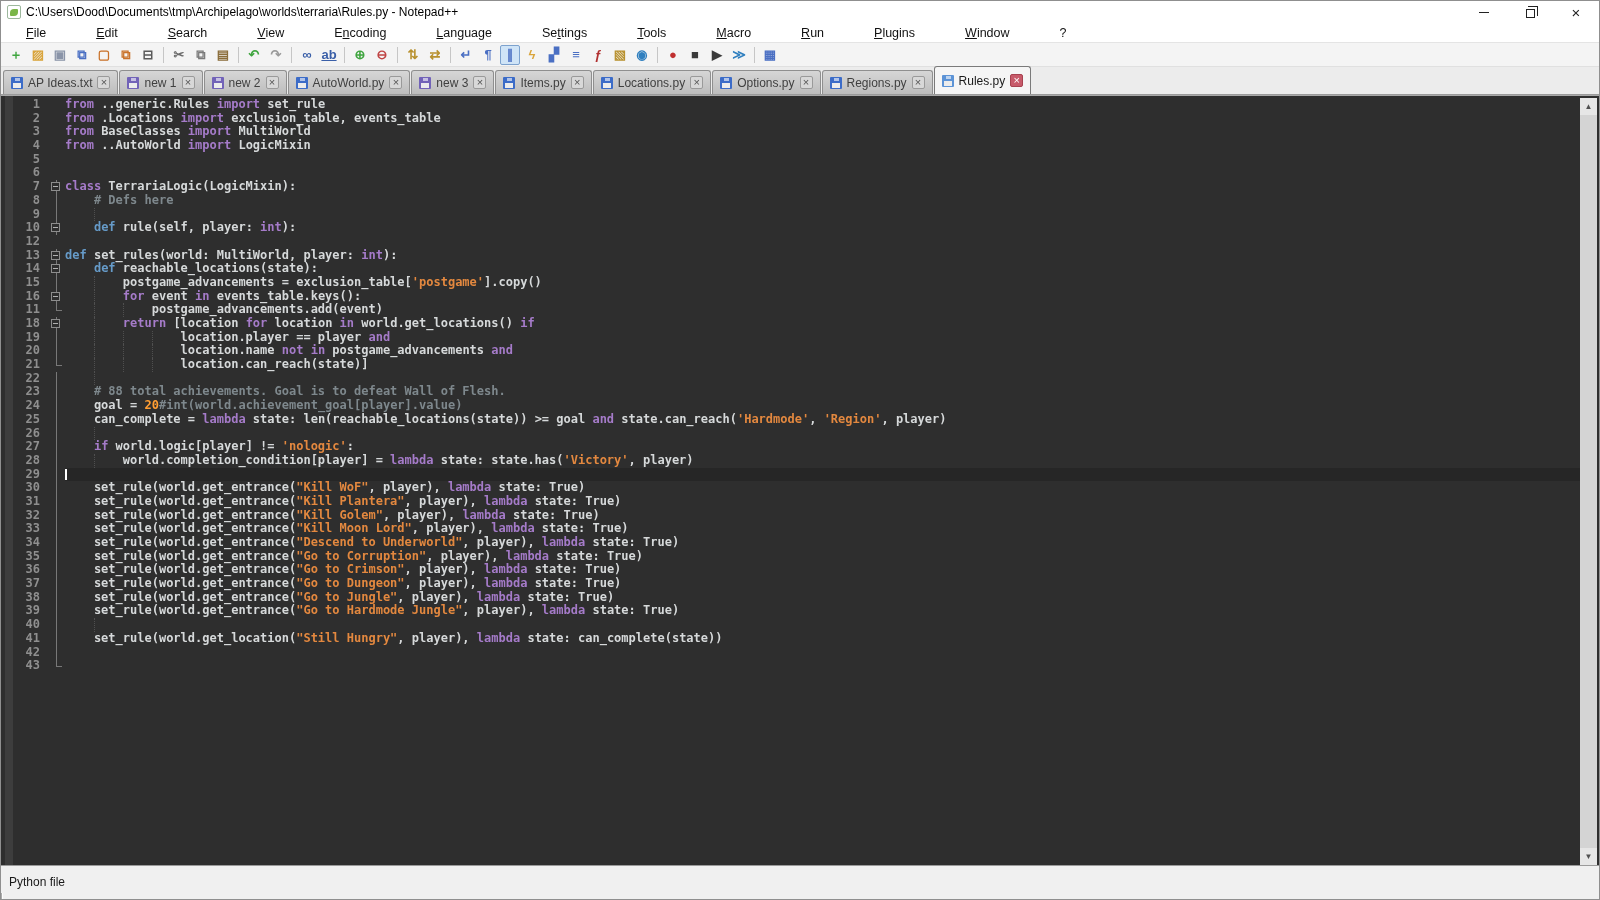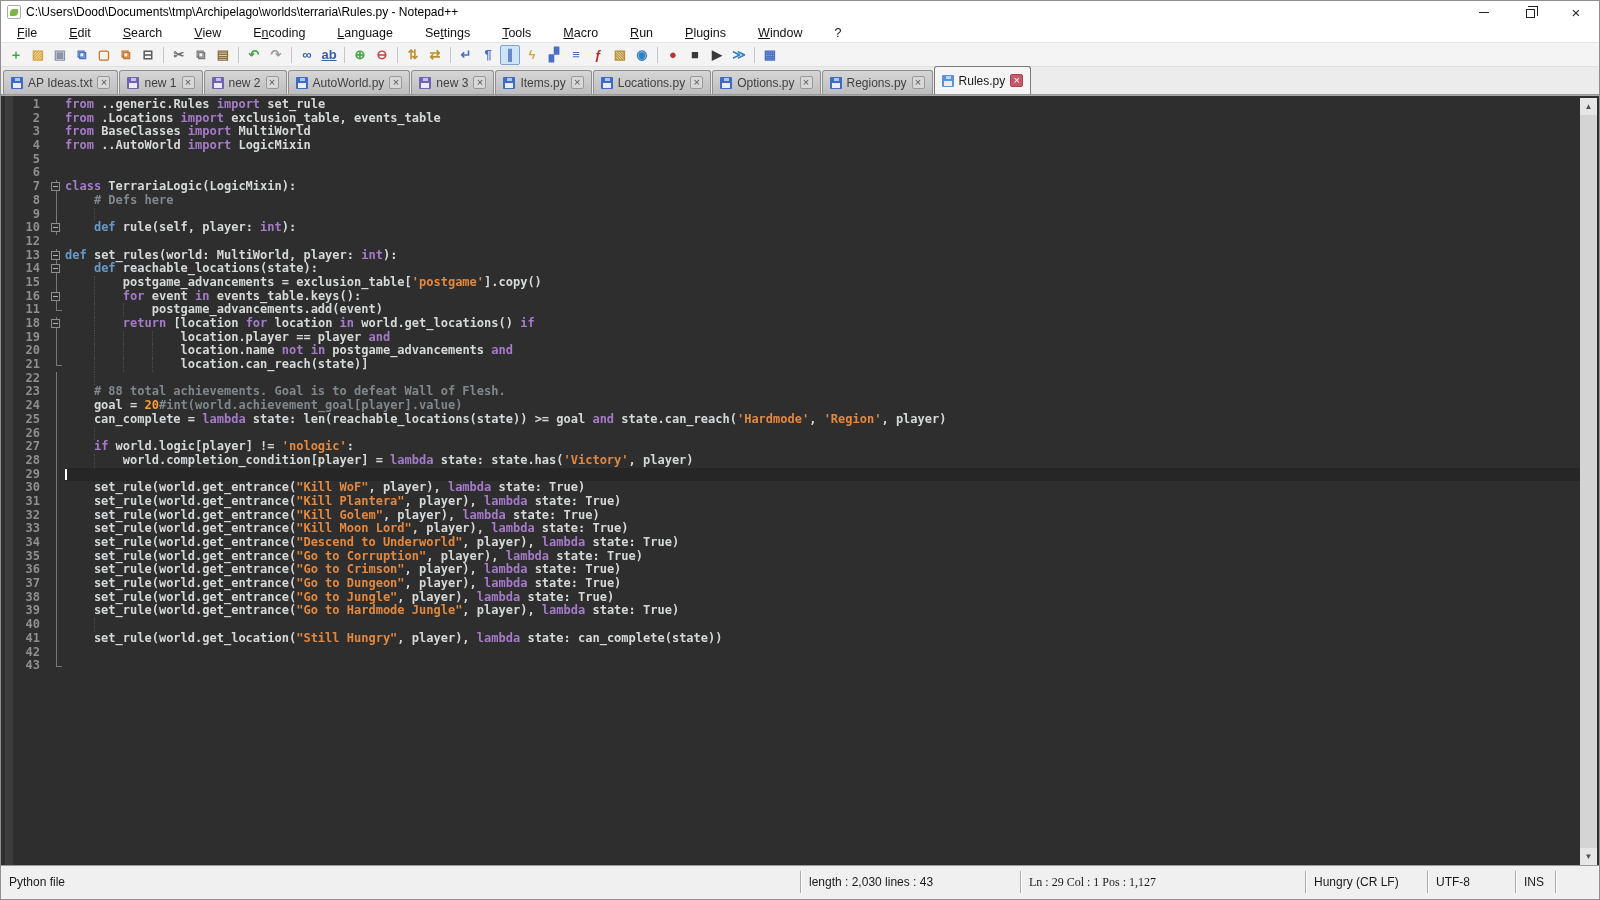--- a/index.html
+++ b/index.html
@@ -12,21 +12,21 @@
   .app-icon{width:14px;height:14px;margin:0 5px 0 6px;background:#fff;border:1px solid #9db89d;border-radius:2px;position:relative;}
   .app-icon::after{content:"";position:absolute;left:2px;top:3px;width:8px;height:7px;background:#7ab648;border-radius:4px 1px 4px 1px;}
   .title-text{flex:1;white-space:nowrap;overflow:hidden;}
   .winbtn{width:46px;height:22px;display:flex;align-items:center;justify-content:center;color:#222;font-size:12px;}
   .min-glyph{width:10px;height:1px;background:#222;display:block;}
   .restore-glyph{width:9px;height:9px;border:1px solid #222;position:relative;display:block;margin-top:2px;}
   .restore-glyph::before{content:"";position:absolute;left:1px;top:-4px;width:9px;height:9px;border:1px solid #222;border-left:none;border-bottom:none;}
   .close-glyph{font-size:15px;line-height:1;}
   
   .menubar{height:20px;background:#ffffff;display:flex;align-items:center;font-size:12.5px;color:#111;border-bottom:1px solid #e4e4e4;}
-  .menu-item{padding:2px 16px;cursor:default;}
+  .menu-item{padding:2px 25px;cursor:default;}
   .menu-item u{text-decoration:underline;}
   
   .toolbar{height:24px;background:#f4f4f4;display:flex;align-items:center;padding-left:4px;border-bottom:1px solid #e0e0e0;}
   .tbtn{width:20px;height:20px;margin:0 1px;display:flex;align-items:center;justify-content:center;
     font-size:13px;font-weight:bold;border:1px solid transparent;border-radius:2px;}
   .tbtn.pressed{border-color:#7da2ce;background:#cfe4f7;}
   .tsep{width:1px;height:16px;background:#c6c6c6;margin:0 4px;}
   
   .tabbar{height:28px;background:#ececec;display:flex;align-items:flex-end;padding-left:2px;border-bottom:1px solid #9a9a9a;}
   .tab{height:24px;display:flex;align-items:center;gap:5px;padding:0 7px;margin-right:1px;
@@ -61,21 +61,21 @@
   .tok-k{color:var(--kw);}
   .tok-d{color:var(--def);}
   .tok-s{color:var(--str);}
   .tok-n{color:var(--num);font-weight:800;}
   .tok-c{color:var(--com);}
   
   .vscroll{position:absolute;top:2px;right:2px;bottom:0;width:17px;background:#d4d4d4;display:flex;flex-direction:column;justify-content:space-between;align-items:center;}
   .sarrow{width:17px;height:17px;display:flex;align-items:center;justify-content:center;font-size:8px;color:#505050;background:#e6e6e6;}
   
   .statusbar{position:absolute;left:0;right:0;bottom:0;height:34px;background:#f0f0f0;border-top:1px solid #9a9a9a;
-    display:flex;align-items:flex-start;font-size:12px;color:#1a1a1a;padding-top:5px;}
+    display:flex;align-items:flex-start;font-size:12px;color:#1a1a1a;padding-top:5px;flex-direction:column;}
   .seg{padding:2px 8px;height:22px;line-height:18px;white-space:nowrap;}
   .seg.bordered{border-left:1px solid #ababab;box-shadow:inset 1px 0 0 #fdfdfd;}
   .seg-doc{flex:1;}
   .seg-len{width:220px;}
   .seg-pos{width:285px;font-family:Liberation Serif, serif;}
   .seg-eol{width:122px;}
   .seg-enc{width:88px;}
   .seg-ins{width:40px;}
   .seg-pad{width:44px;height:22px;border-left:1px solid #ababab;box-shadow:inset 1px 0 0 #fdfdfd;}
 </style>

